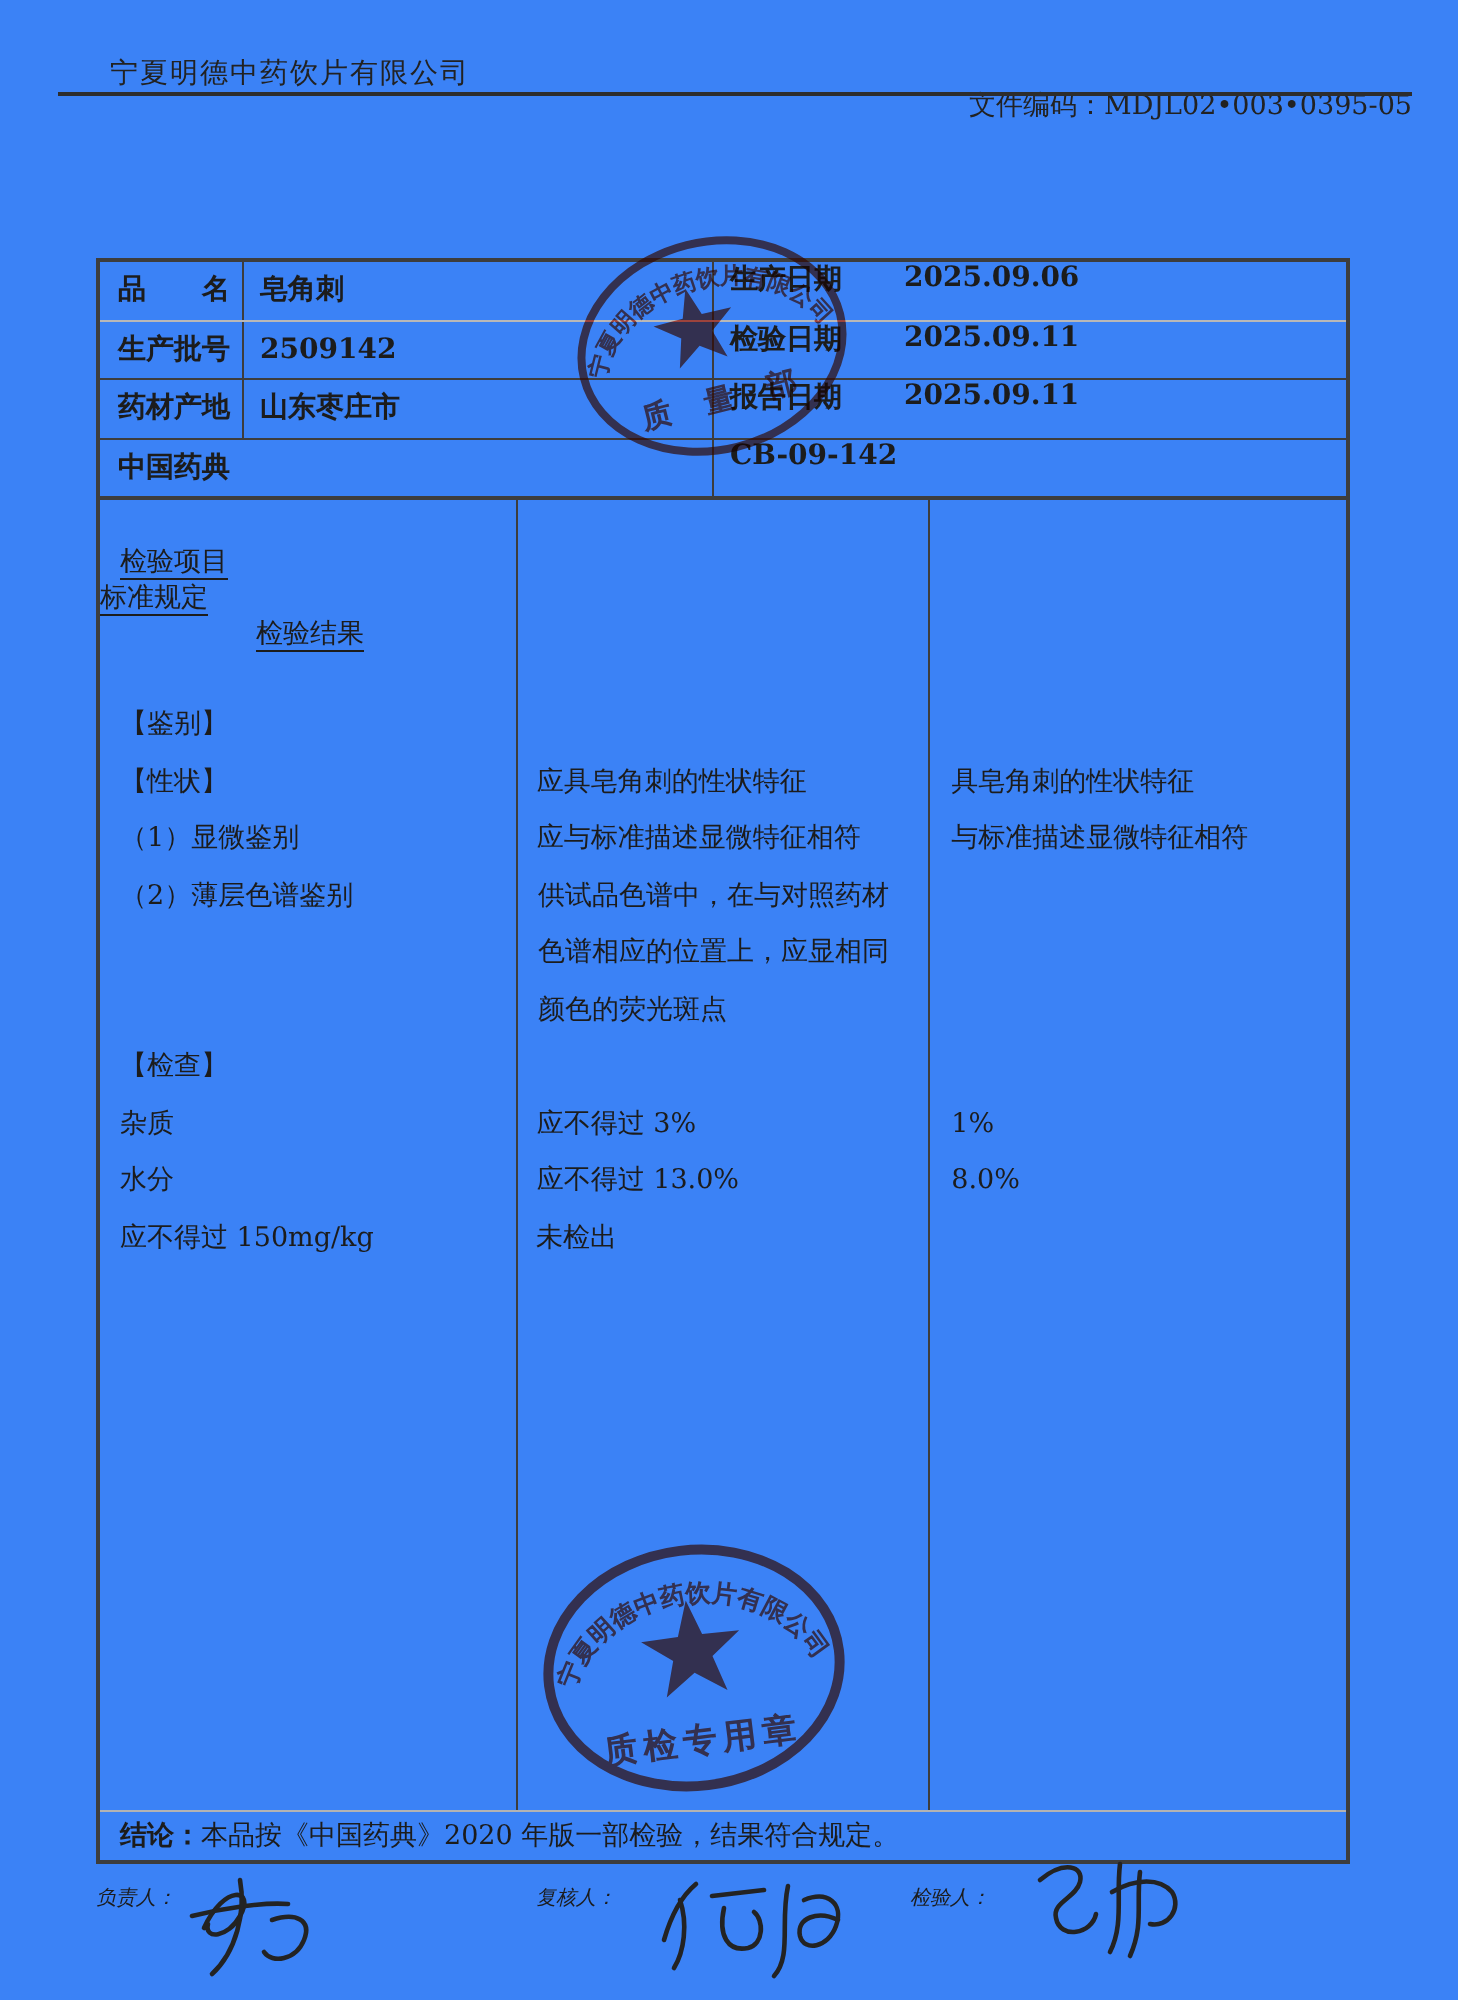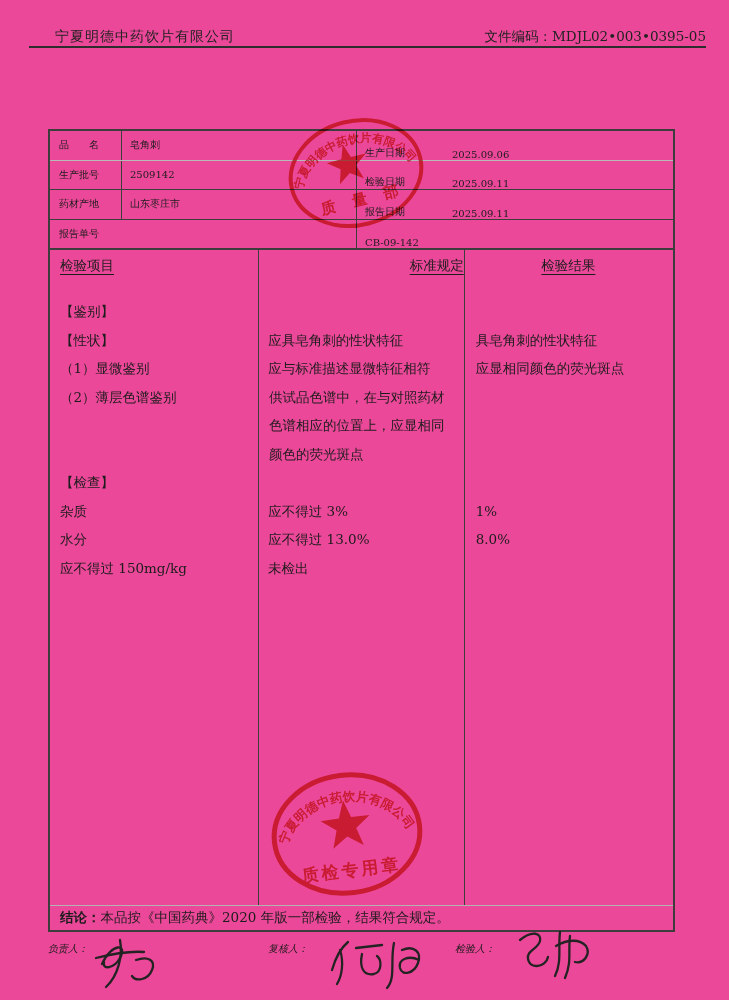--- a/index.html
+++ b/index.html
@@ -1,50 +1,50 @@
 <!DOCTYPE html>
 <html><head>
 <meta charset="utf-8">
 <style>
   * { margin:0; padding:0; box-sizing:border-box; }
   html,body { background:#888; }
   .page {
     position:relative; width:729px; height:1000px; margin:0 auto;
-    background:#ec4899; overflow:hidden;
+    background:#3b82f6; overflow:hidden;
     font-family:"DejaVu Serif","Liberation Serif",serif;
     color:#1c1c1c;
   }
   
   .ph-company { position:absolute; left:55px; top:28px; font-size:14px; letter-spacing:1px; color:#222; }
-  .ph-code { position:absolute; right:23px; top:28px; font-size:13.5px; color:#222; }
+  .ph-code { position:absolute; right:23px; top:44px; font-size:13.5px; color:#222; }
   .ph-rule { position:absolute; left:29px; right:23px; top:46px; height:2px; background:#2d2d2d; }
   
   .doc-title { position:absolute; left:0; right:0; top:82px; text-align:center;
     font-size:28px; font-weight:bold; letter-spacing:3px; color:#111; }
   
   .doc-table { position:absolute; left:48px; top:129px; width:627px; border:2px solid #3d3d3d; background:transparent; }
   
   .info-grid { height:117px; display:flex; flex-direction:column; }
-  .info-row { flex:1; display:flex; align-items:flex-end; font-size:10px; }
+  .info-row { flex:1; display:flex; align-items:flex-start; font-size:14px;font-weight:bold; }
   .info-row.b-light { border-bottom:1.5px solid #b8b8b8; }
   .info-row.b-dark { border-bottom:1.5px solid #3d3d3d; }
   .c-l1 { width:72px; height:100%; display:flex; align-items:center; padding-left:9px; border-right:1.5px solid #3d3d3d; }
   .c-v1 { width:235px; height:100%; display:flex; align-items:center; padding-left:8px; border-right:1.5px solid #3d3d3d; }
   .c-l2 { width:88px; padding-left:8px; }
   .c-v2 { flex:1; padding-left:7px; }
   .c-left4 { width:307px; height:100%; display:flex; align-items:center; padding-left:9px; border-right:1.5px solid #3d3d3d; }
   .c-right4 { flex:1; padding-left:8px; }
   
   .main-section { position:relative; height:657px; border-top:2px solid #3d3d3d; font-size:13.5px; }
   .vline { position:absolute; top:0; bottom:0; width:1.5px; background:#3d3d3d; }
   .vline.v1 { left:207.5px; } .vline.v2 { left:413.5px; }
-  .hdr-row { display:flex; padding-top:7px; }
+  .hdr-row { display:flex; padding-top:22px;flex-direction:column; }
   .hdr-cell { text-decoration:underline; text-underline-offset:4px; }
   .hc1 { width:209px; padding-left:10px; }
-  .hc2 { width:206px; text-align:right; }
+  .hc2 { width:206px; text-align:left; }
   .hc3 { width:210px; text-align:center; }
   .body-rows { margin-top:22px; }
   .t-row { display:flex; line-height:28.5px; }
   .tc1 { width:209px; padding-left:10px; }
   .tc2 { width:206px; padding:0 10px; }
   .tc3 { width:210px; padding-left:12px; }
   
   .conclusion-row { height:25px; border-top:1.5px solid #b3b3b3; display:flex; align-items:center; padding-left:10px; font-size:13.5px; }
   .concl-label { font-weight:bold; }
   
@@ -83,21 +83,21 @@
         <div class="c-l2">检验日期</div>
         <div class="c-v2">2025.09.11</div>
       </div>
       <div class="info-row b-dark">
         <div class="c-l1">药材产地</div>
         <div class="c-v1">山东枣庄市</div>
         <div class="c-l2">报告日期</div>
         <div class="c-v2">2025.09.11</div>
       </div>
       <div class="info-row">
-        <div class="c-left4">报告单号</div>
+        <div class="c-left4">中国药典</div>
         <div class="c-right4">CB-09-142</div>
       </div>
     </div>
 
     <div class="main-section">
       <div class="vline v1"></div>
       <div class="vline v2"></div>
 
       <div class="hdr-row">
         <div class="hc1"><span class="hdr-cell">检验项目</span></div>
@@ -112,21 +112,21 @@
           <div class="tc3"></div>
         </div>
         <div class="t-row">
           <div class="tc1">【性状】</div>
           <div class="tc2">应具皂角刺的性状特征</div>
           <div class="tc3">具皂角刺的性状特征</div>
         </div>
         <div class="t-row">
           <div class="tc1">（1）显微鉴别</div>
           <div class="tc2">应与标准描述显微特征相符</div>
-          <div class="tc3">应显相同颜色的荧光斑点</div>
+          <div class="tc3">与标准描述显微特征相符</div>
         </div>
         <div class="t-row">
           <div class="tc1">（2）薄层色谱鉴别</div>
           <div class="tc2">供试品色谱中，在与对照药材色谱相应的位置上，应显相同颜色的荧光斑点</div>
         </div>
         <div class="t-row">
           <div class="tc1">【检查】</div>
           <div class="tc2"></div>
           <div class="tc3"></div>
         </div>

